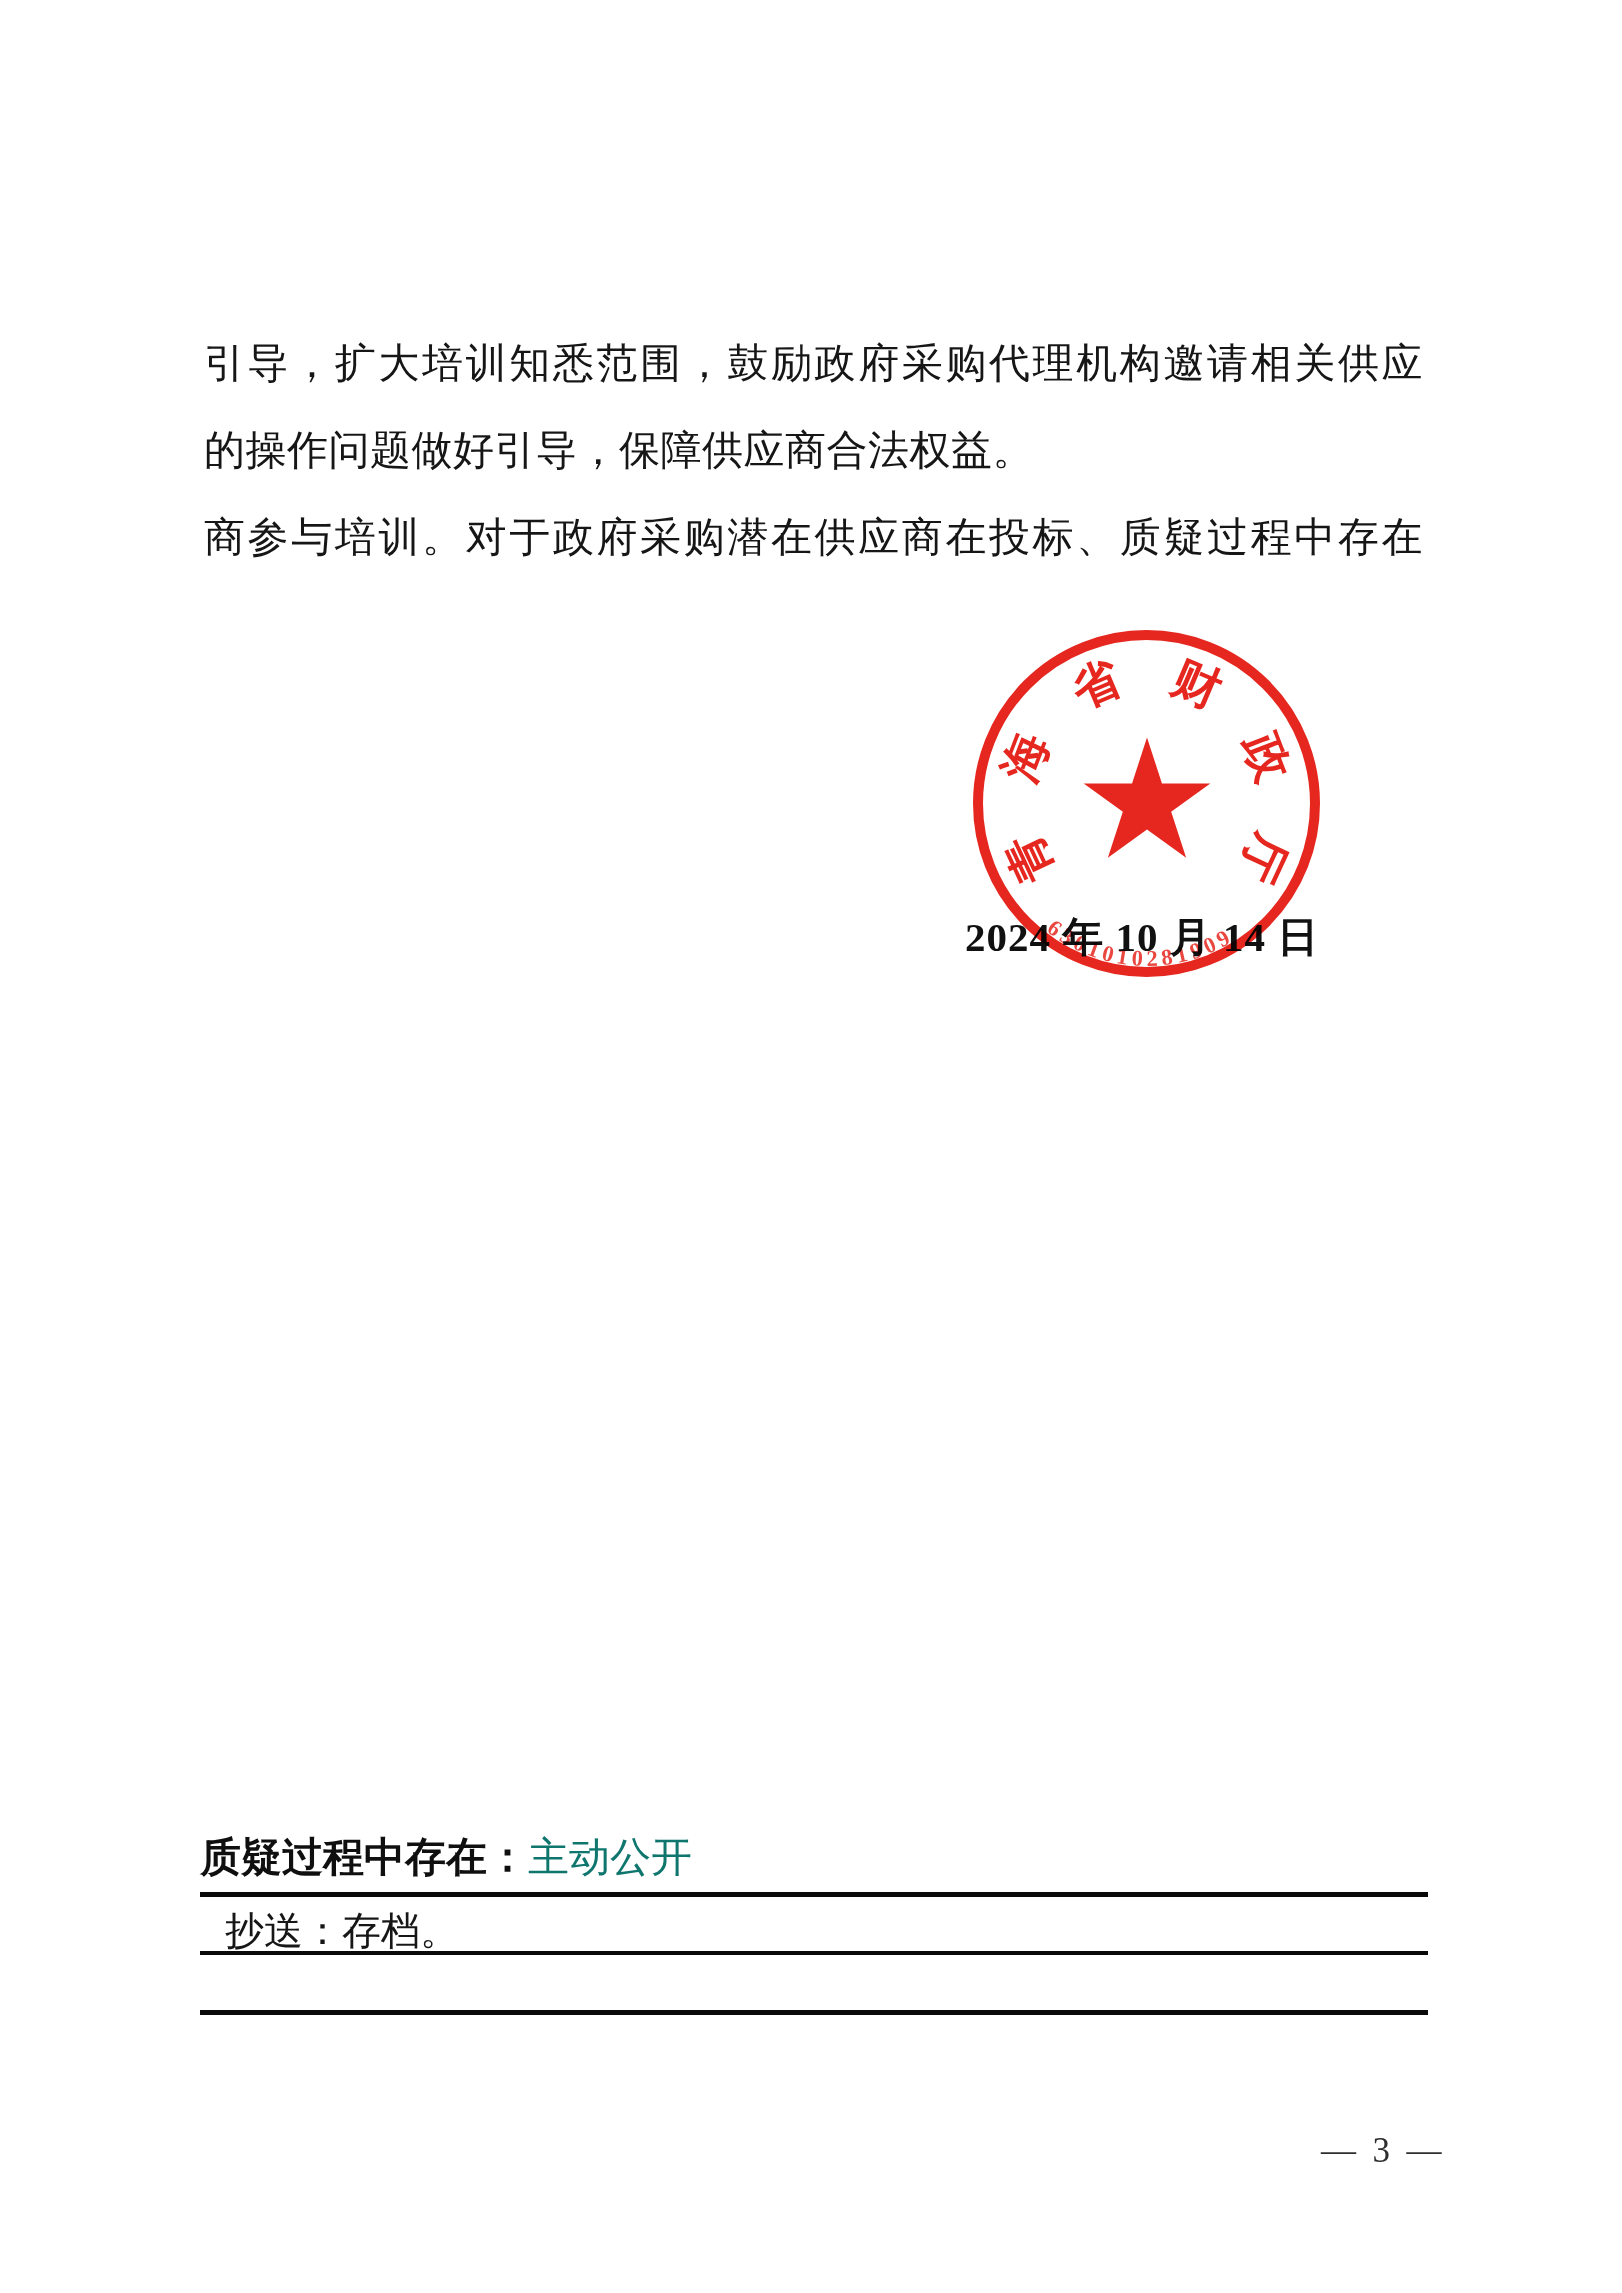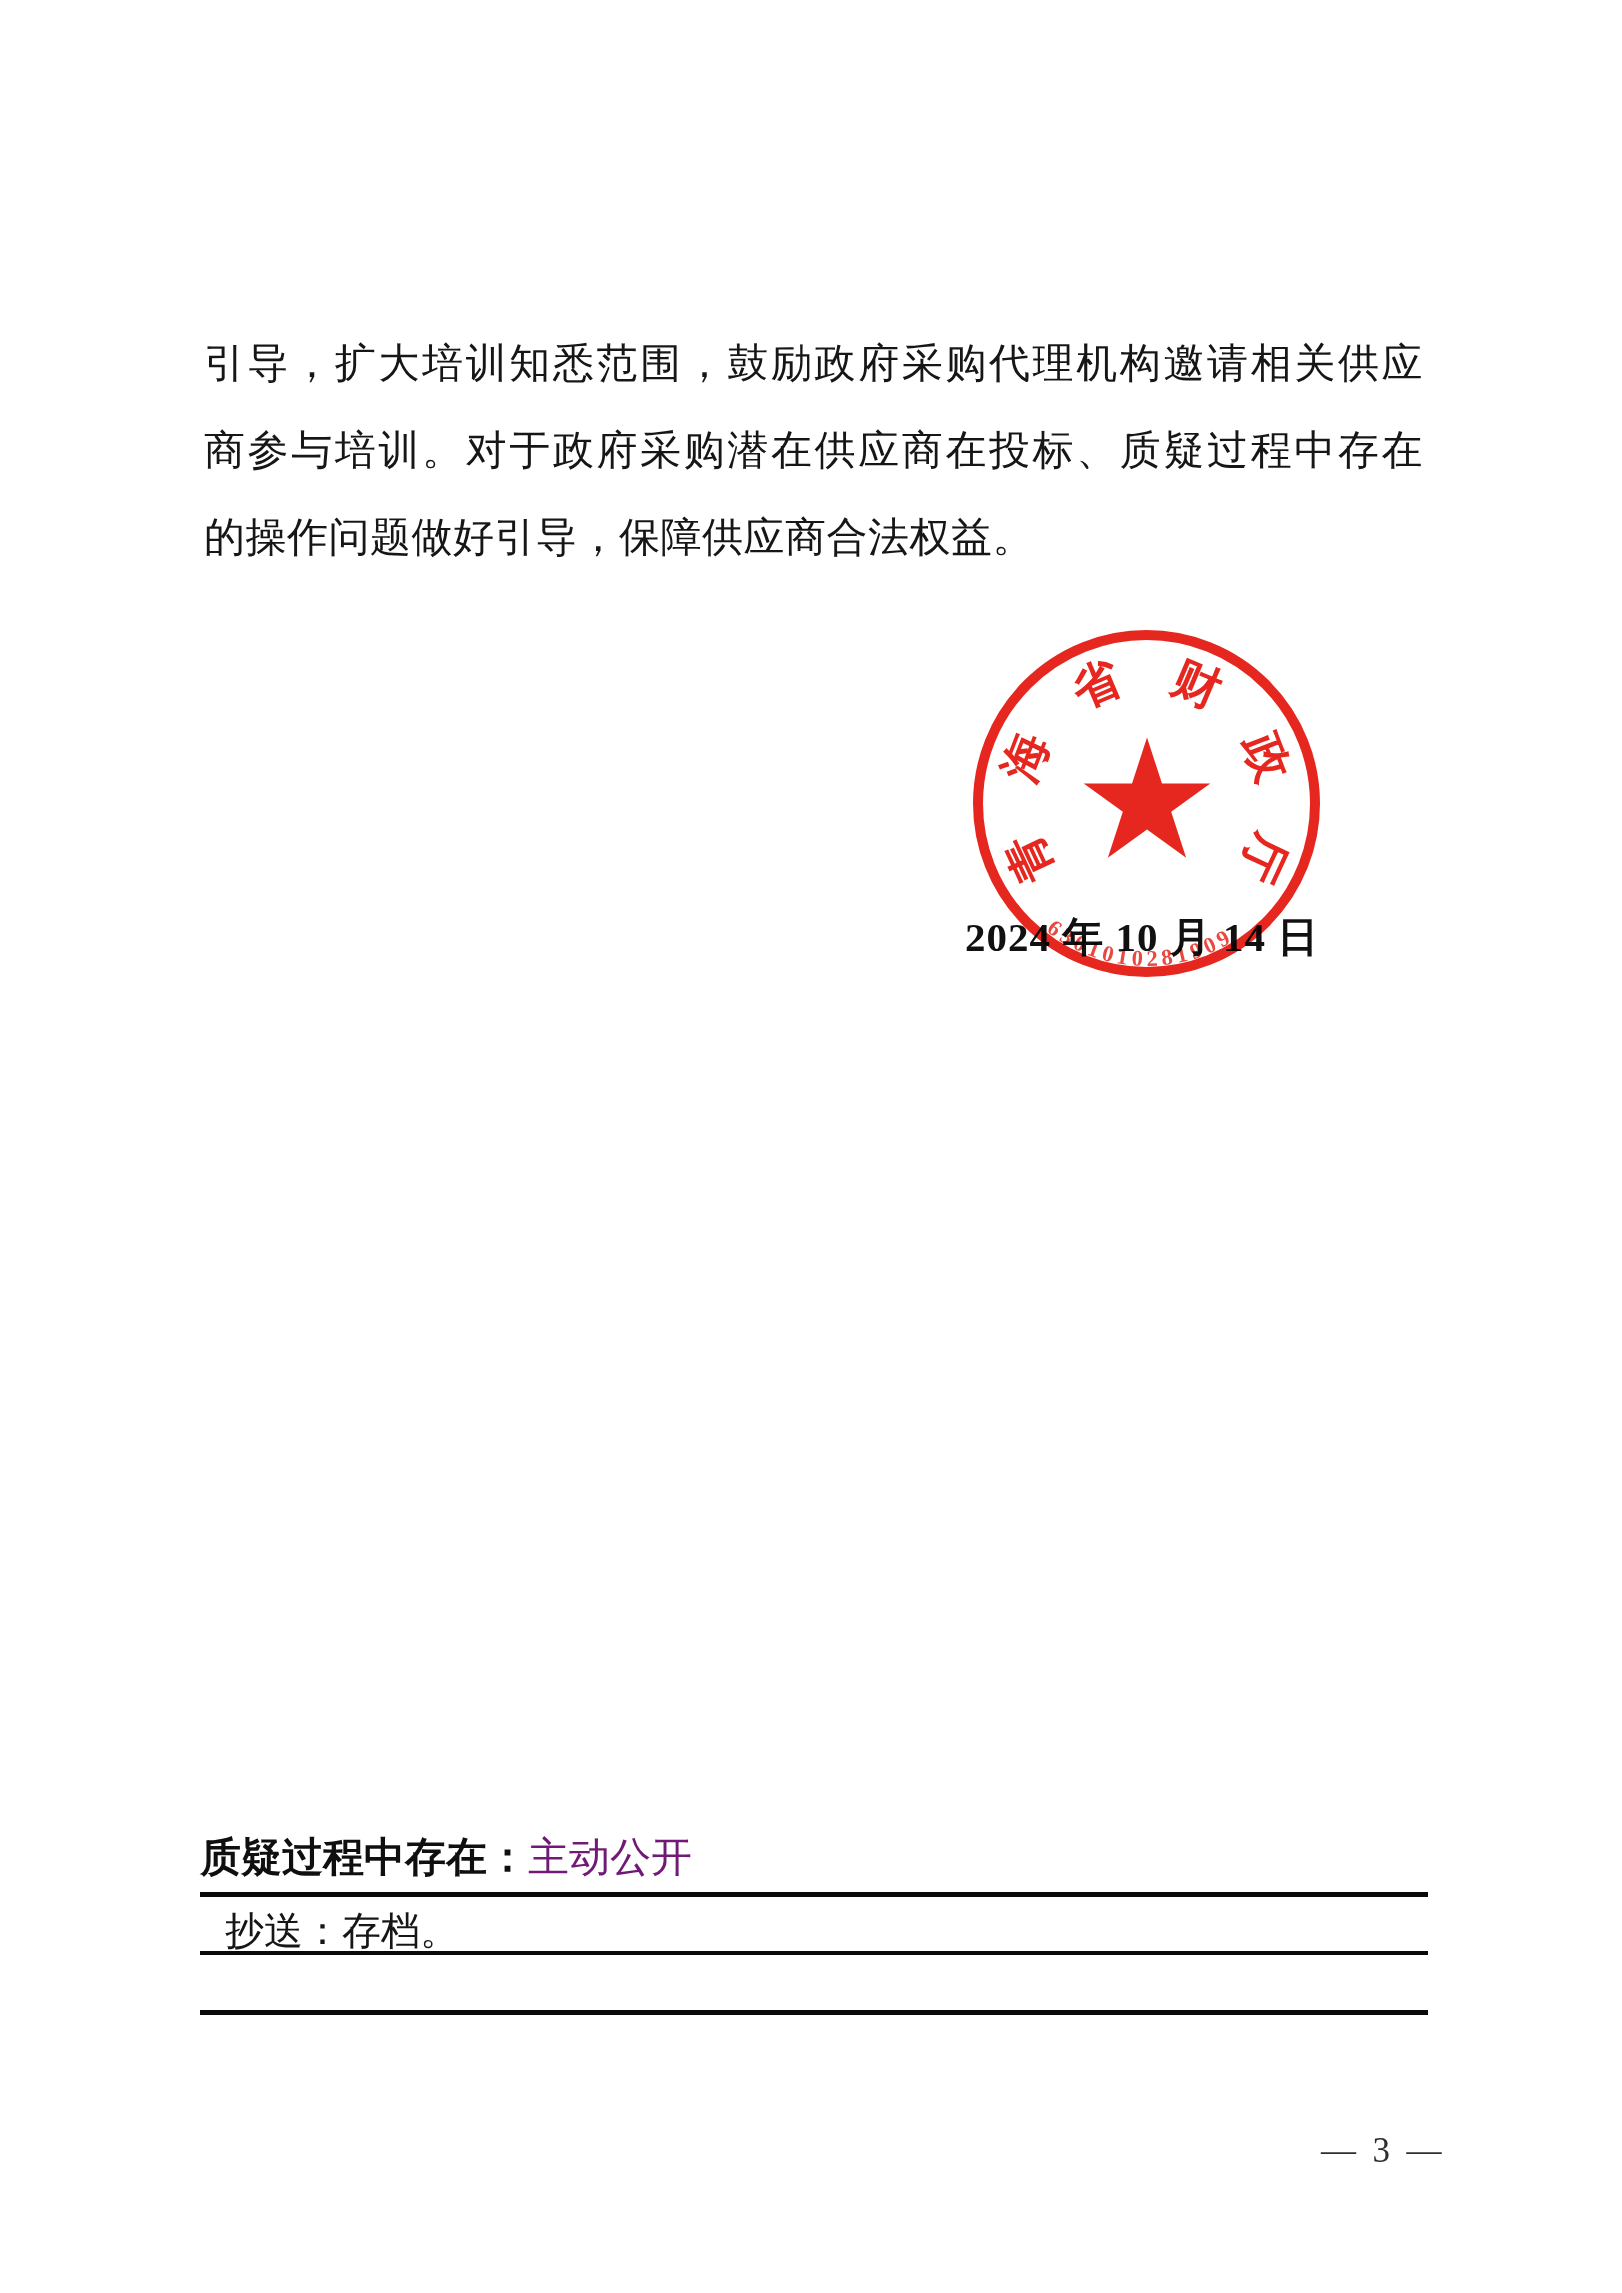--- a/index.html
+++ b/index.html
@@ -116,21 +116,21 @@
     white-space: nowrap;
   }
   .disclosure-label {
     font-family: "Liberation Sans", sans-serif;
     font-weight: 700;
     color: #0f0f0f;
   }
   .disclosure-value {
     font-family: Liberation Serif, serif;
     font-weight: 400;
-    color: #701a75;
+    color: #0f766e;
   }
   .rule {
     position: absolute;
     left: 200px;
     width: 1228px;
     background: #0a0a0a;
   }
   .rule-1 { top: 1892px; height: 4.9px; }
   .rule-2 { top: 1951px; height: 3.9px; }
   .rule-3 { top: 2010px; height: 4.9px; }
@@ -171,22 +171,22 @@
     white-space: nowrap;
   }
 </style>
 </head>
 <body>
 
 <div class="page">
 
   <section class="body-text">
     <div class="body-line justified">引导，扩大培训知悉范围，鼓励政府采购代理机构邀请相关供应</div>
+    <div class="body-line last">的操作问题做好引导，保障供应商合法权益。</div>
     <div class="body-line justified">商参与培训。对于政府采购潜在供应商在投标、质疑过程中存在</div>
-    <div class="body-line last">的操作问题做好引导，保障供应商合法权益。</div>
   </section>
 
   <div class="seal" style="color: rgb(227, 20, 11);">
     <div class="seal-ring"></div>
     <svg class="seal-star" viewBox="-70 -70 140 140" width="137" height="137" aria-hidden="true">
       <polygon fill="currentColor" points="0,-68 15.3,-21 64.7,-21 24.7,8 40,55 0,26 -40,55 -24.7,8 -64.7,-21 -15.3,-21"></polygon>
     </svg>
     <div>
         <span class="seal-arc-char" style="transform: rotate(-115deg) translateY(-129px);">青</span>
         <span class="seal-arc-char" style="transform: rotate(-69deg) translateY(-129px);">海</span>

